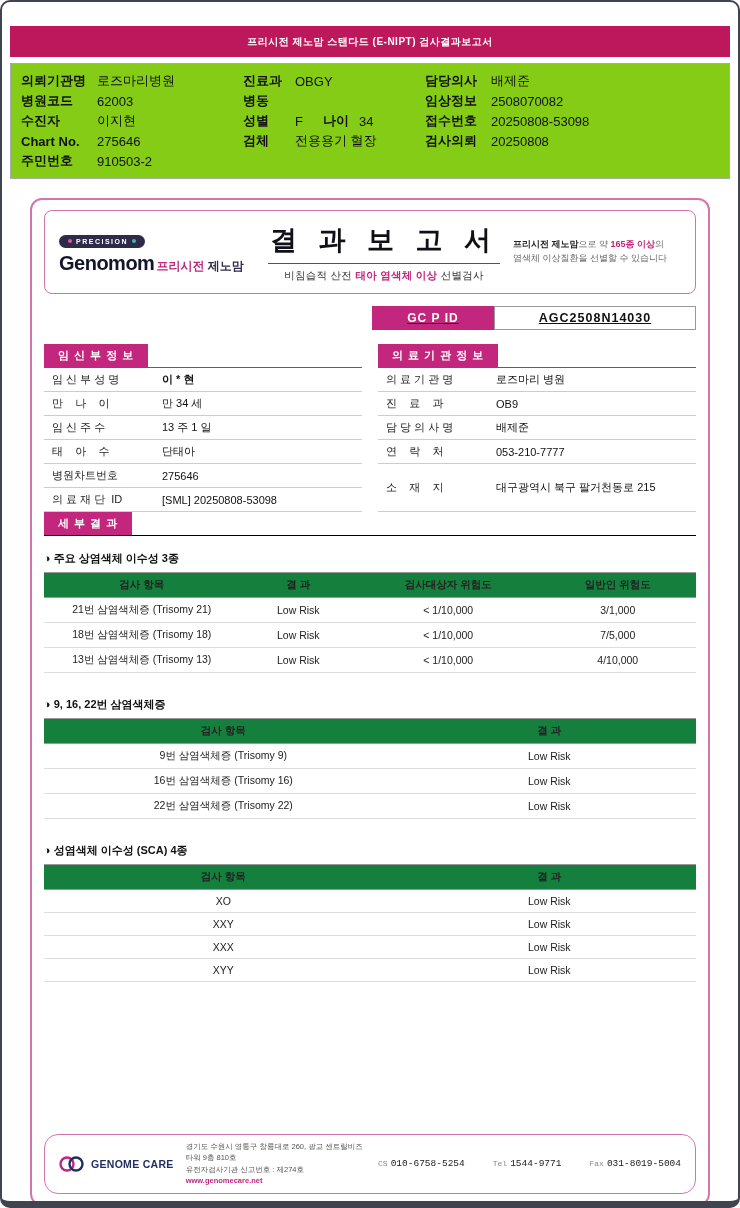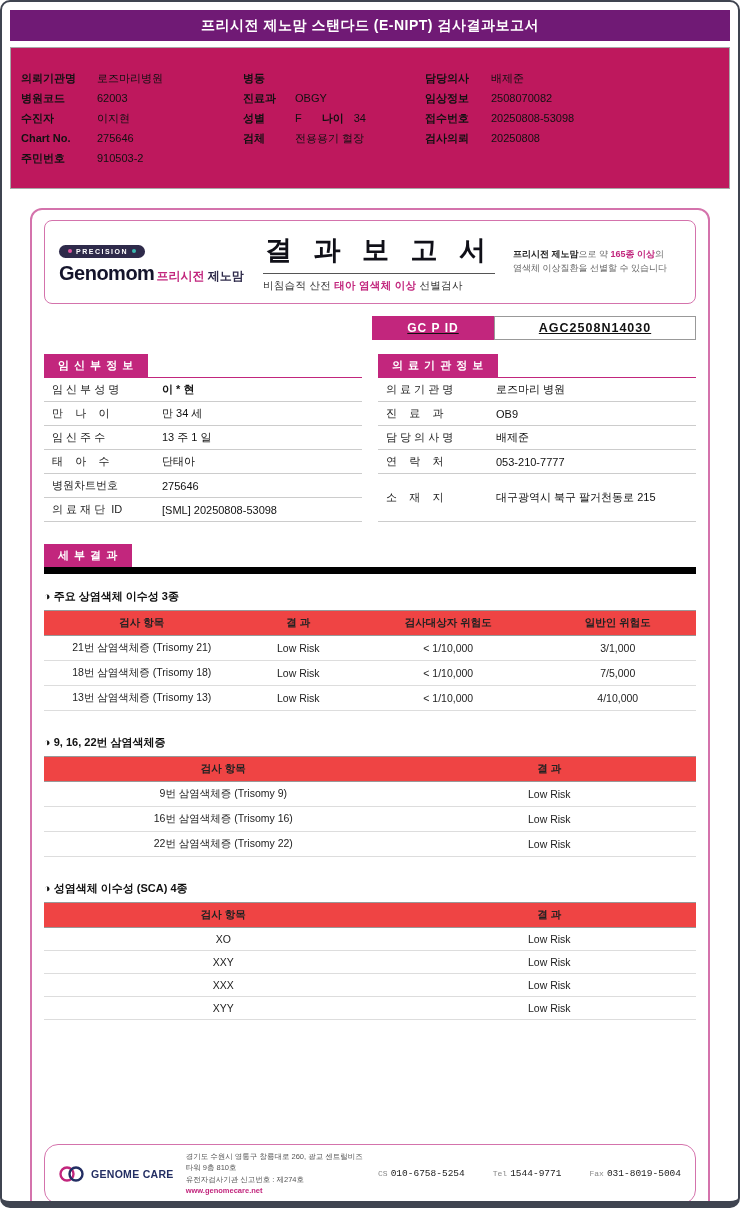--- a/index.html
+++ b/index.html
@@ -2,26 +2,26 @@
 <html><head>
 <meta charset="utf-8">
 <style>
   * { margin:0; padding:0; box-sizing:border-box; }
   html,body { background:#ffffff; }
   body { font-family:"Liberation Sans","DejaVu Sans",sans-serif; color:#111; }
   .page { width:740px; height:1208px; background:#fff; border:2px solid #3f4450; border-bottom-width:7px;
           border-radius:10px; overflow:hidden; position:relative; }
 
   
-  .top-bar { margin:8px 8px 0; height:31px; background:#701a75; color:#fff; font-weight:bold;
-             font-size:14px; display:flex; align-items:center; justify-content:center; letter-spacing:0.5px; }
-
-  
-  .patient-box { margin:6px 8px 0; border:1px solid #a8a8a8; background:#be185d; padding:20px 10px;
-                 display:flex; font-size:11px; }
+  .top-bar { margin:24px 8px 0; height:31px; background:#be185d; color:#fff; font-weight:bold;
+             font-size:10px; display:flex; align-items:center; justify-content:center; letter-spacing:0.5px; }
+
+  
+  .patient-box { margin:6px 8px 0; border:1px solid #a8a8a8; background:#84cc16; padding:7px 10px;
+                 display:flex; font-size:13px; }
   .ph-col1 { width:222px; } .ph-col2 { width:182px; } .ph-col3 { flex:1; }
   .ph-row { display:flex; align-items:center; height:20px; }
   .ph-label { font-weight:bold; color:#111; }
   .ph-col1 .ph-label { width:76px; } .ph-col2 .ph-label { width:52px; } .ph-col3 .ph-label { width:66px; }
   .ph-label2 { width:auto !important; margin-left:20px; margin-right:10px; }
 
   
   .card { margin:19px 28px 0; height:1008px; border:2px solid #d473ac; border-radius:12px;
           padding:10px 12px; display:flex; flex-direction:column; background:#fff; }
 
@@ -30,21 +30,21 @@
   .logo-block { width:196px; }
   .badge { display:inline-flex; align-items:center; gap:4px; background:#2e2a4a; color:#fff;
            border-radius:9px; padding:3px 9px; font-size:7px; font-weight:bold; letter-spacing:1.5px; }
   .bdot { width:4px; height:4px; border-radius:50%; display:inline-block; }
   .bdot-pink { background:#e0569f; } .bdot-teal { background:#38b8ae; }
   .logo-line { display:flex; align-items:baseline; gap:2px; margin-top:4px;text-align:center; }
   .logo-en { font-size:20px; font-weight:800; color:#14142b; letter-spacing:-0.5px; }
   .logo-ko { font-size:12px; font-weight:bold; }
   .logo-ko .pink { color:#c2267d; } .logo-ko .dark { color:#2e2a4a; }
 
-  .title-block { flex:1; }
+  .title-block { flex:1; text-align:center; }
   .report-title { font-size:27px; font-weight:800; letter-spacing:7px; color:#101018;
                   display:inline-block; padding:0 2px 5px; border-bottom:1.5px solid #555; }
   .report-subtitle { margin-top:5px; font-size:10.5px; color:#333; letter-spacing:0.3px; }
   .report-subtitle .pink { color:#c2267d; font-weight:bold; }
 
   .tagline { width:168px; font-size:9px; color:#666; line-height:1.55; }
   .tagline .b { color:#222; font-weight:bold; }
   .tagline .pink { color:#c2267d; font-weight:bold; }
 
   
@@ -60,25 +60,25 @@
   .sec-head { border-bottom:1px solid #c2267d; }
   .sec-box { display:inline-block; background:#c2267d; color:#fff; font-size:11px; font-weight:bold;
              padding:4px 14px; letter-spacing:1px; }
   .info-row { display:flex; align-items:center; min-height:24px; border-bottom:1px solid #ccc; font-size:11px; }
   .info-row.tall { min-height:48px; }
   .info-label { width:112px; padding-left:8px; color:#222; white-space:pre; }
   .info-value { flex:1; padding-left:6px; color:#111; }
   .info-value.bold { font-weight:bold; }
 
   
-  .sec-results { margin-top:22px; border-bottom:7px solid #000000; }
+  .sec-results { border-bottom:1px solid #000000; }
   .tbl-caption { margin:24px 0 6px; font-size:11px; font-weight:600; color:#111; }
   .tbl-caption:first-of-type { margin-top:15px; }
   table.result-table { width:100%; border-collapse:collapse; font-size:10.5px; color:#222; }
-  .result-table th { background:#ef4444; border-top:1px solid #999; border-bottom:1px solid #999;
+  .result-table th { background:#15803d; border-top:1px solid #999; border-bottom:1px solid #999;
                      padding:5px 4px; font-weight:bold; }
   .result-table td { border-bottom:1px solid #ddd; padding:5px 4px; text-align:center; }
 
   .spacer { flex:1; }
 
   
   .footer-box { border:1.5px solid #d473ac; border-radius:14px; min-height:48px; display:flex;
                 align-items:center; padding:6px 14px; gap:12px; }
   .f-logo { display:flex; align-items:center; gap:6px; white-space:nowrap; }
   .f-brand { font-size:10.5px; font-weight:800; color:#232e63; letter-spacing:0.3px; }
@@ -114,26 +114,26 @@
           <span class="ph-label">Chart No.</span>
           <span class="ph-value">275646</span>
         </div>
         <div class="ph-row">
           <span class="ph-label">주민번호</span>
           <span class="ph-value">910503-2</span>
         </div>
       </div>
     <div class="ph-col2">
         <div class="ph-row">
+          <span class="ph-label">진료과</span>
+          <span class="ph-value">OBGY</span>
+        </div>
+        <div class="ph-row">
           <span class="ph-label">병동</span>
           <span class="ph-value"></span>
-        </div>
-        <div class="ph-row">
-          <span class="ph-label">진료과</span>
-          <span class="ph-value">OBGY</span>
         </div>
         <div class="ph-row">
           <span class="ph-label">성별</span>
           <span class="ph-value">F</span>
           <span class="ph-label ph-label2">나이</span>
           <span class="ph-value">34</span>
         </div>
         <div class="ph-row">
           <span class="ph-label">검체</span>
           <span class="ph-value">전용용기 혈장</span>

